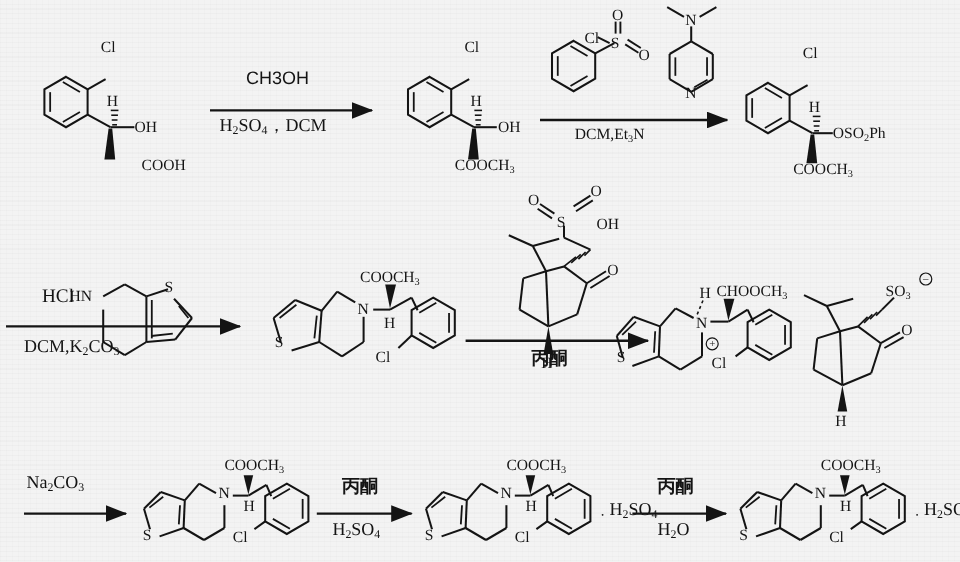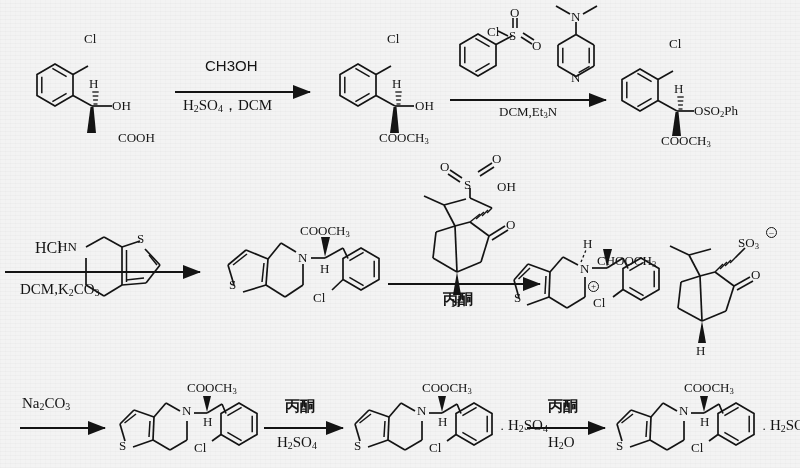--- a/index.html
+++ b/index.html
@@ -376,21 +376,21 @@
   <div class="lbl atom" style="left:379px;top:131px;">COOCH<sub>3</sub></div>
 
   <div class="lbl atom" style="left:487px;top:25px;">Cl</div>
   <div class="lbl atom" style="left:509px;top:29px;">S</div>
   <div class="lbl atom" style="left:510px;top:6px;">O</div>
   <div class="lbl atom" style="left:532px;top:39px;">O</div>
 
   <div class="lbl atom" style="left:571px;top:10px;">N</div>
   <div class="lbl atom" style="left:571px;top:71px;">N</div>
 
-  <div class="lbl rgt-sm" style="left:479px;top:105px;margin-left:20px;">DCM,Et<sub>3</sub>N</div>
+  <div class="lbl rgt-sm" style="left:479px;top:105px;">DCM,Et<sub>3</sub>N</div>
 
   <div class="lbl atom" style="left:669px;top:37px;">Cl</div>
   <div class="lbl atom" style="left:674px;top:82px;">H</div>
   <div class="lbl atom" style="left:694px;top:104px;">OSO<sub>2</sub>Ph</div>
   <div class="lbl atom" style="left:661px;top:134px;">COOCH<sub>3</sub></div>
 
   <div class="lbl big" style="left:12px;top:240px;">HCl</div>
   <div class="lbl atom" style="left:58px;top:240px;">HN</div>
   <div class="lbl atom" style="left:137px;top:232px;">S</div>
   <div class="lbl rgt" style="left:20px;top:282px;text-align:center;">DCM,K<sub>2</sub>CO<sub>3</sub></div>
@@ -406,21 +406,21 @@
   <div class="lbl atom" style="left:492px;top:152px;">O</div>
   <div class="lbl atom" style="left:497px;top:180px;">OH</div>
   <div class="lbl atom" style="left:506px;top:218px;">O</div>
   <div class="lbl atom" style="left:451px;top:296px;">H</div>
 
   <div class="lbl rgt cjk" style="left:443px;top:291px;">丙酮</div>
 
   <div class="lbl atom" style="left:514px;top:291px;">S</div>
   <div class="lbl atom" style="left:580px;top:262px;">N</div>
   <div class="lbl atom" style="left:583px;top:237px;">H</div>
-  <div class="lbl atom" style="left:597px;top:236px;margin-top:18px;">CHOOCH<sub>3</sub></div>
+  <div class="lbl atom" style="left:597px;top:236px;">CHOOCH<sub>3</sub></div>
   <div class="lbl atom-sm" style="left:588px;top:281px;"><span class="charge">+</span></div>
   <div class="lbl atom" style="left:593px;top:296px;">Cl</div>
   <div class="lbl atom" style="left:738px;top:236px;">SO<sub>3</sub></div>
   <div class="lbl atom-sm" style="left:766px;top:227px;"><span class="charge">–</span></div>
   <div class="lbl atom" style="left:751px;top:268px;">O</div>
   <div class="lbl atom" style="left:696px;top:344px;">H</div>
 
   <div class="lbl rgt" style="left:22px;top:396px;">Na<sub>2</sub>CO<sub>3</sub></div>
 
   <div class="lbl atom" style="left:119px;top:439px;">S</div>

